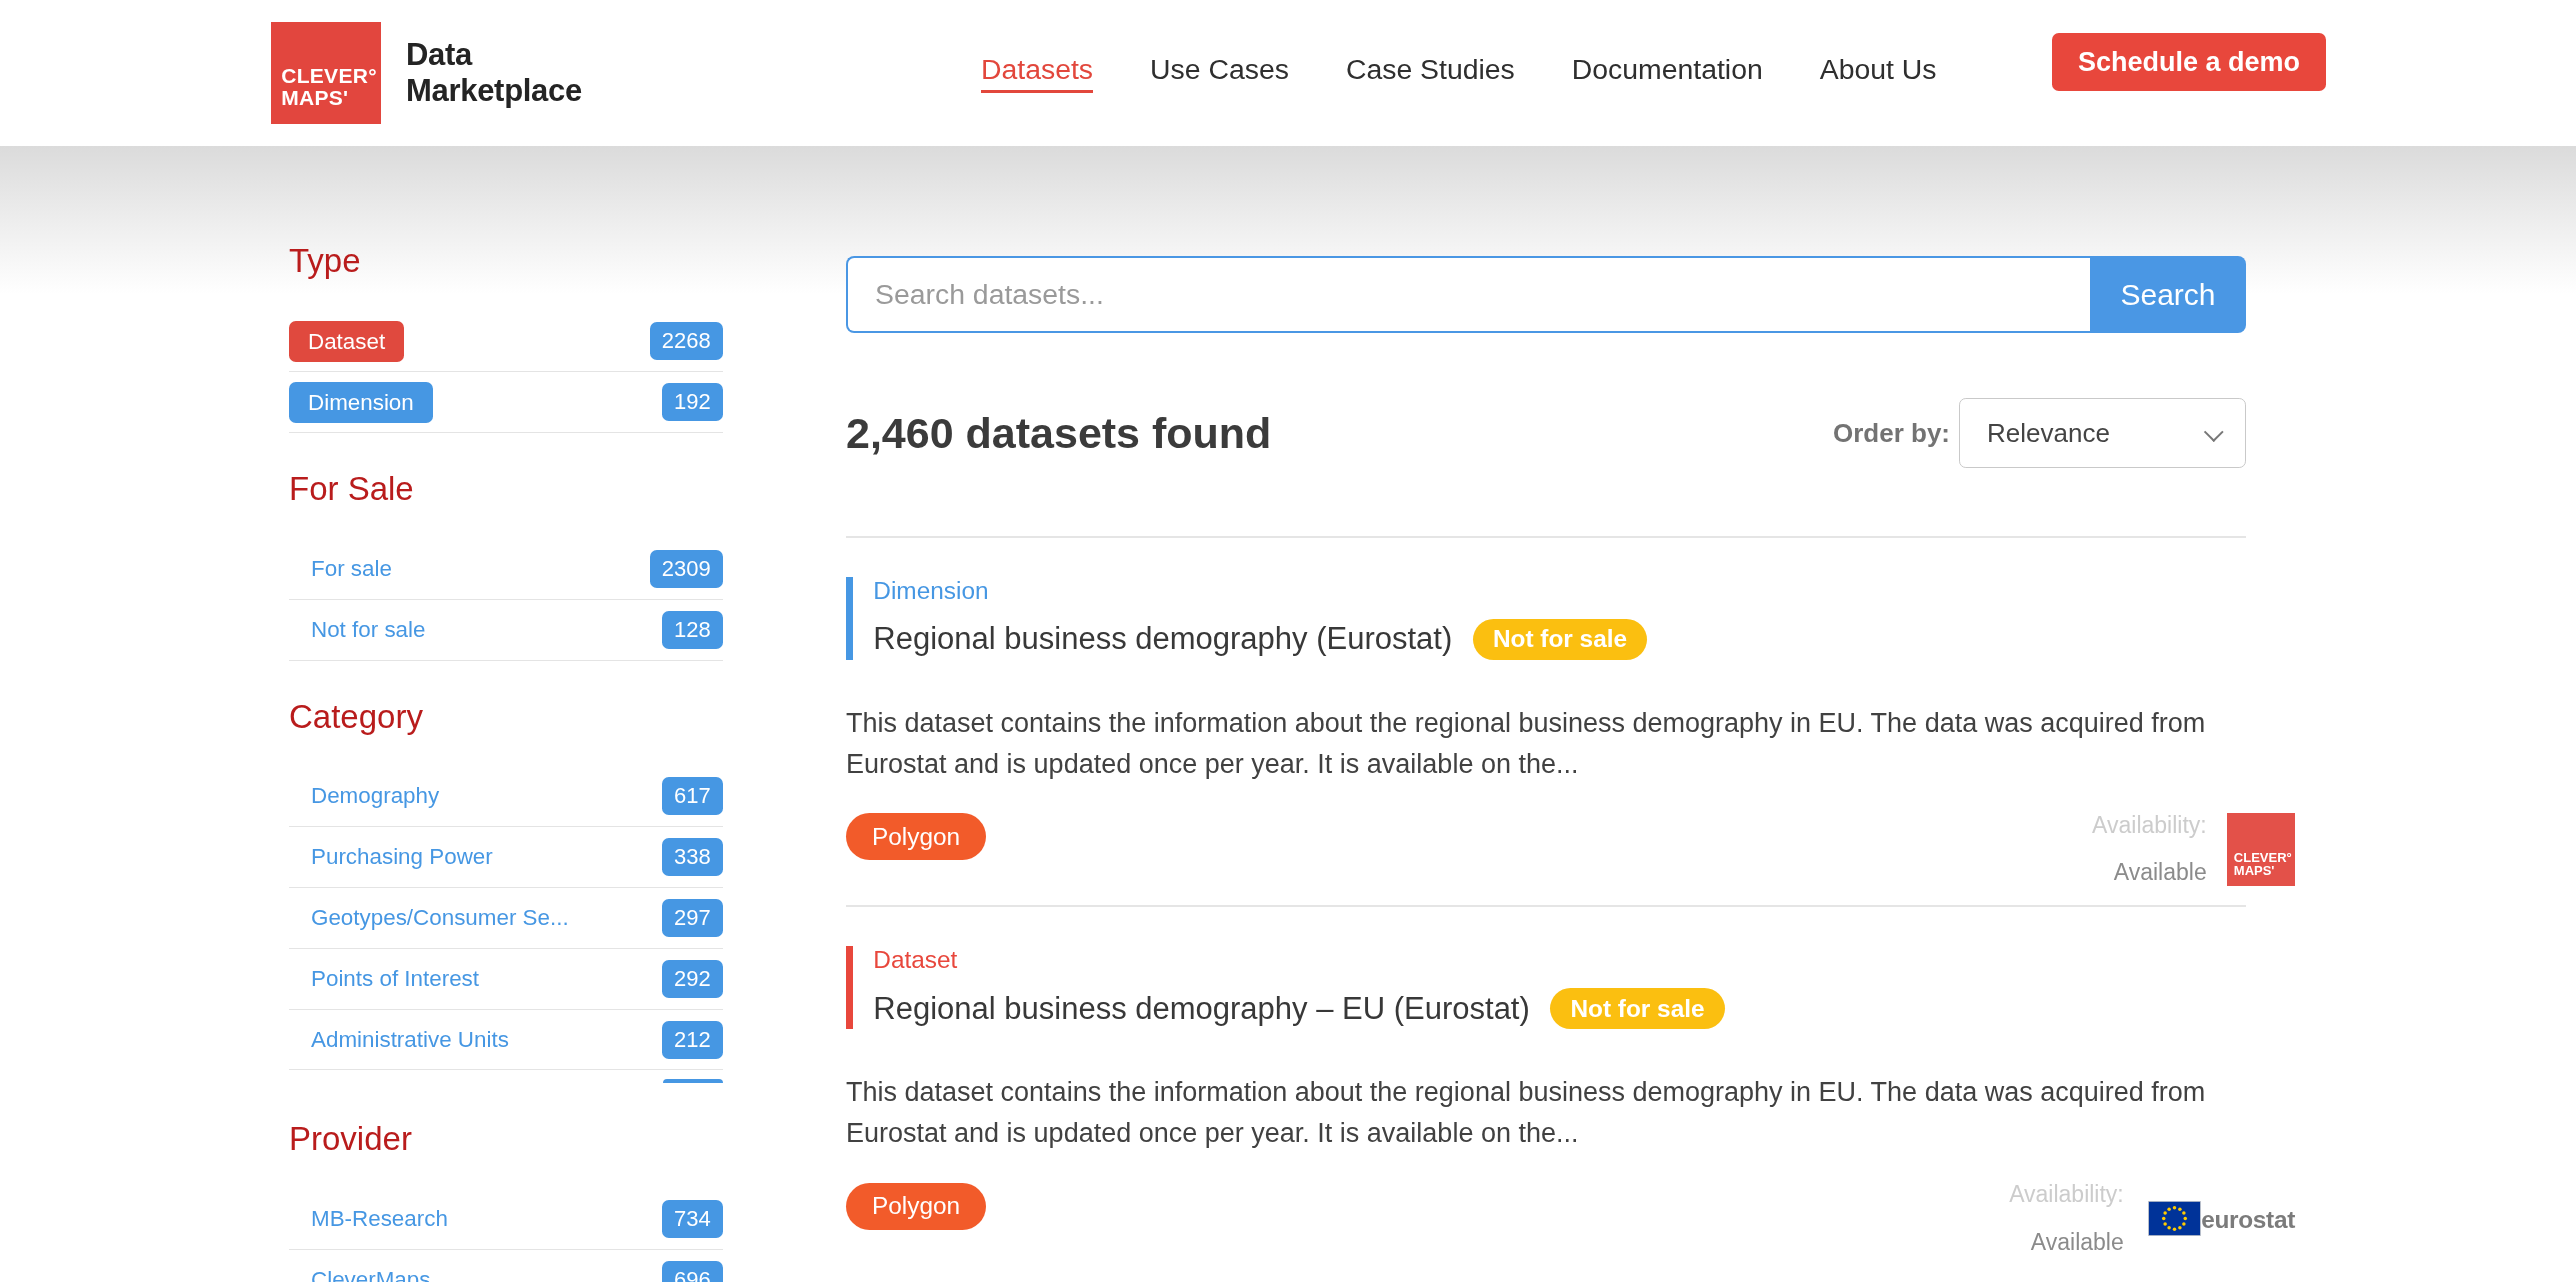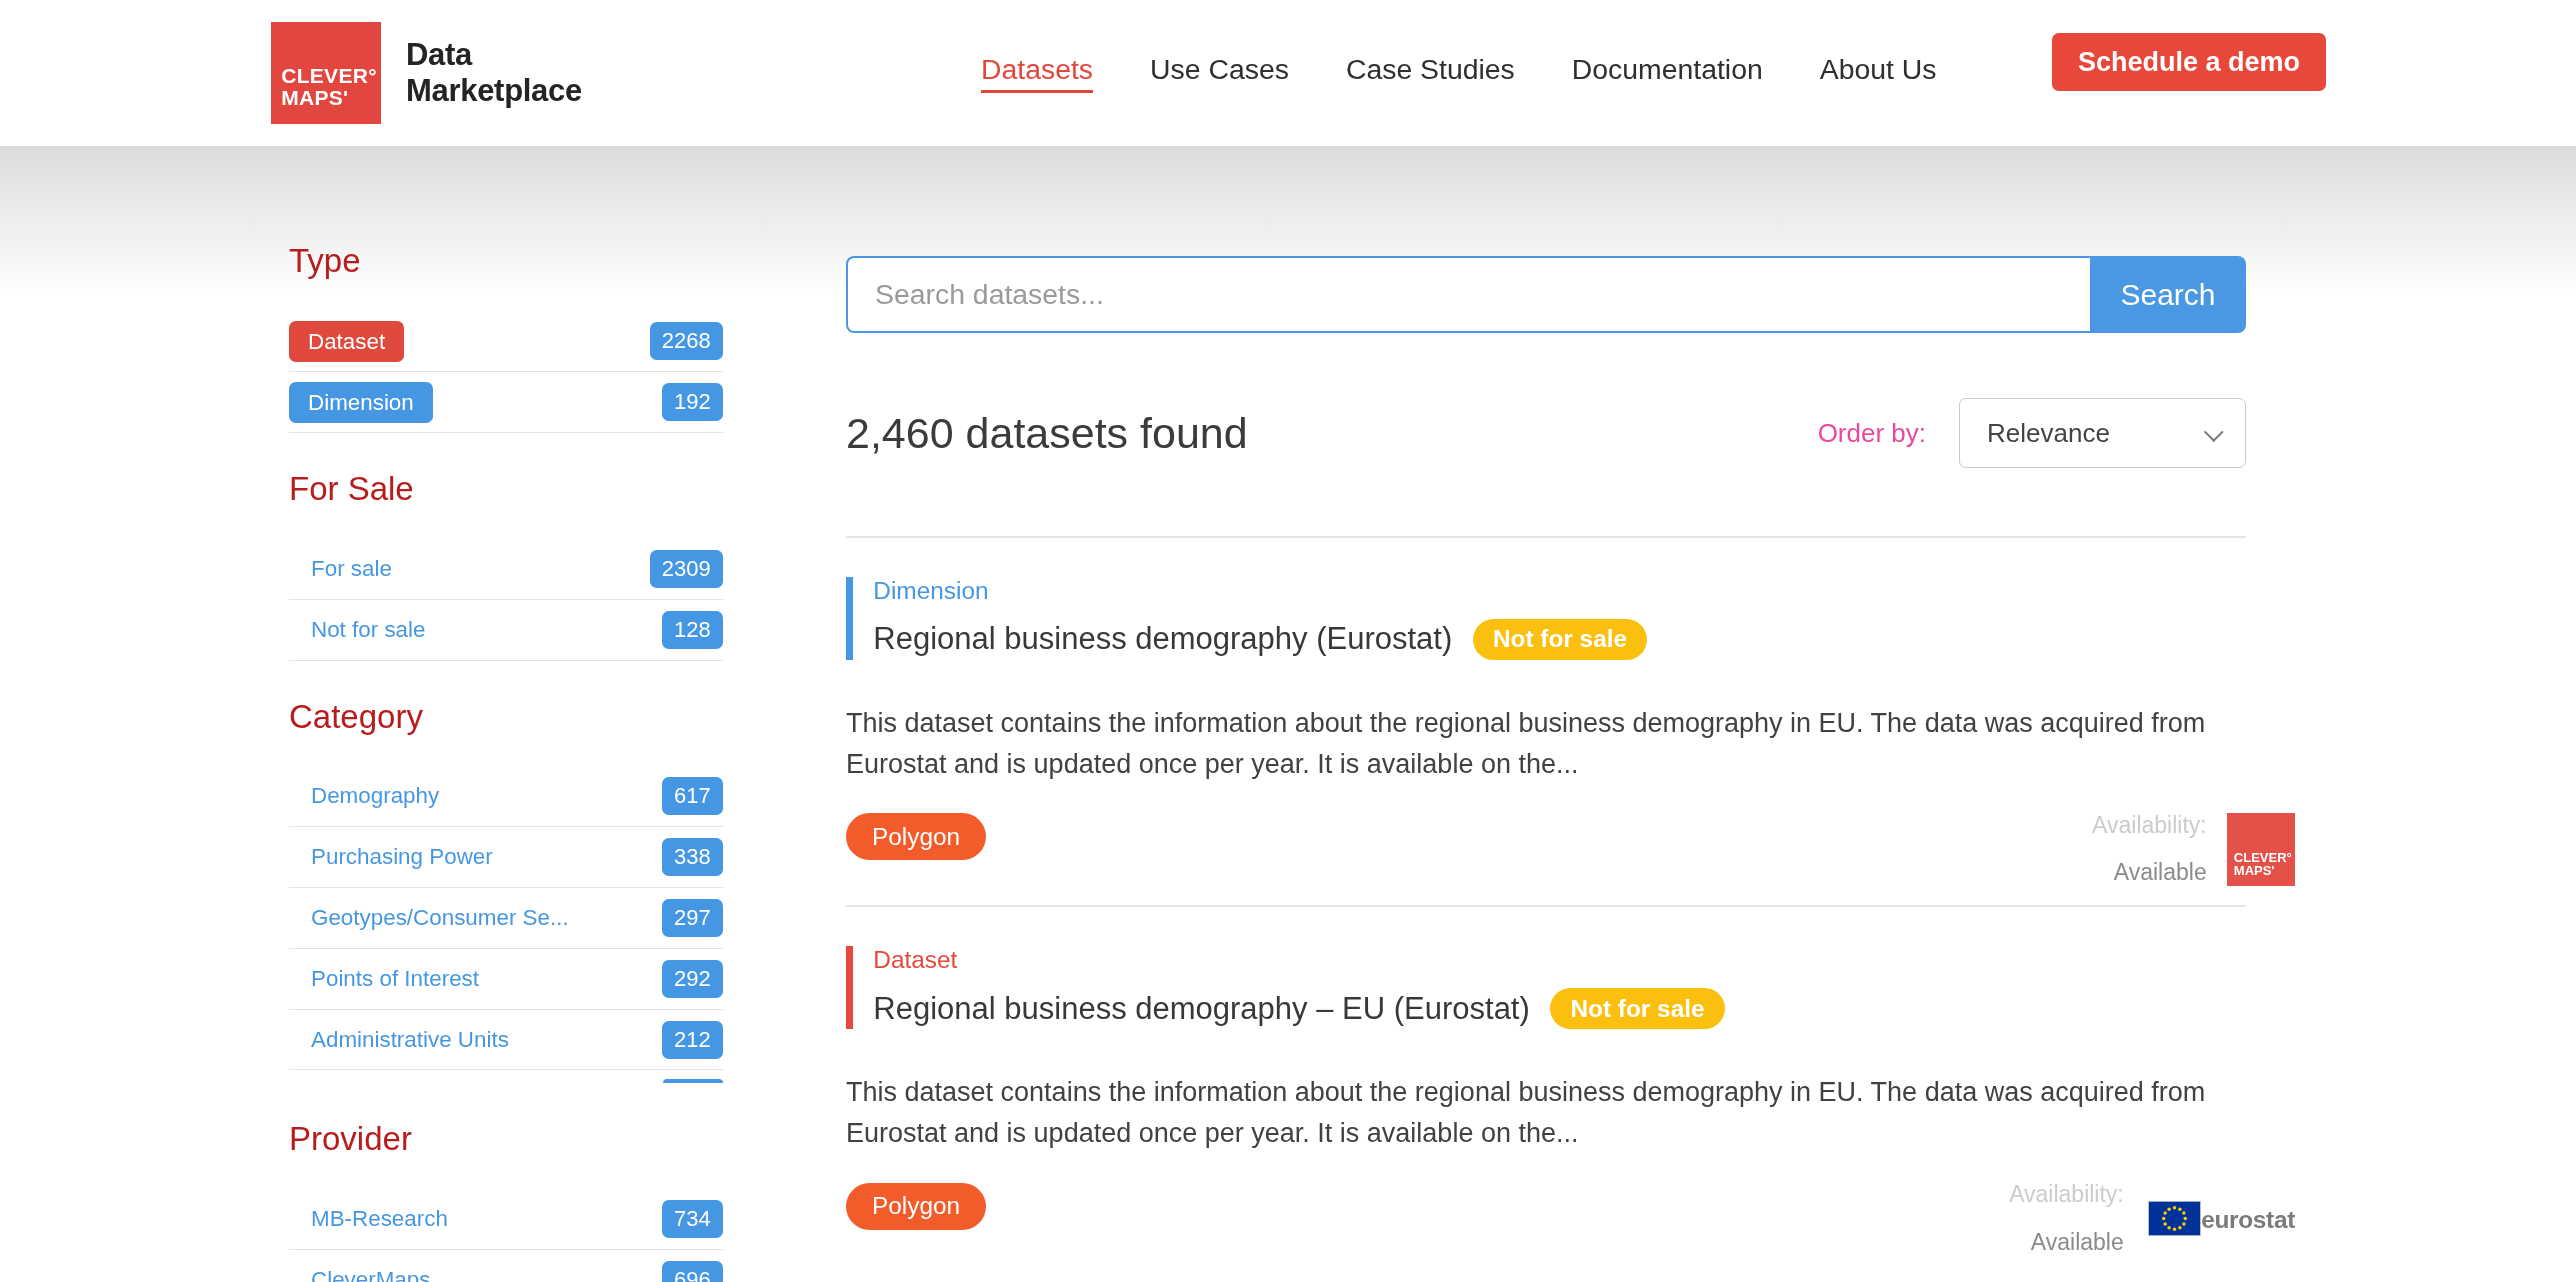--- a/index.html
+++ b/index.html
@@ -64,23 +64,23 @@
   .search-input {
     flex:1; height:77px; border:2px solid #4a97e4; border-right:none; border-radius:8.1px 0 0 8.1px;
     font-size:28.4px; color:#333; padding:0 27px; outline:none; font-family:inherit;
   }
   .search-input::placeholder { color:#9a9a9a; }
   .search-btn {
     width:156px; background:#4a97e4; color:#ffffff; font-size:30px; border:none;
     border-radius:0 8.1px 8.1px 0; cursor:pointer; font-family:inherit;
   }
   .results-row { margin-top:65px; display:flex; justify-content:space-between; align-items:center; }
-  .results-count { font-size:43px; font-weight:normal; color:#3b3b3b; margin:0;text-align:right; }
+  .results-count { font-size:43px; font-weight:bold; color:#3b3b3b; margin:0;text-align:right; }
   .order-group { display:flex; align-items:center; }
-  .order-label { font-size:26px; font-weight:normal; color:#ec4899; margin-right:33px; }
+  .order-label { font-size:26px; font-weight:bold; color:#737373; margin-right:9px; }
   .order-select {
     position:relative; width:287px; height:70px; border:1.4px solid #c9c9c9; border-radius:6.8px;
     font-size:26px; color:#444444; display:flex; align-items:center; padding:0 27px; cursor:pointer;
     background:#ffffff;
   }
   .order-select .chev {
     position:absolute; right:24.4px; top:26px; width:13.5px; height:13.5px;
     border-right:2px solid #777; border-bottom:2px solid #777; transform:rotate(45deg);
   }
   .main-div { border:none; border-top:2px solid #e5e5e5; margin:68px 0 0 0; }

